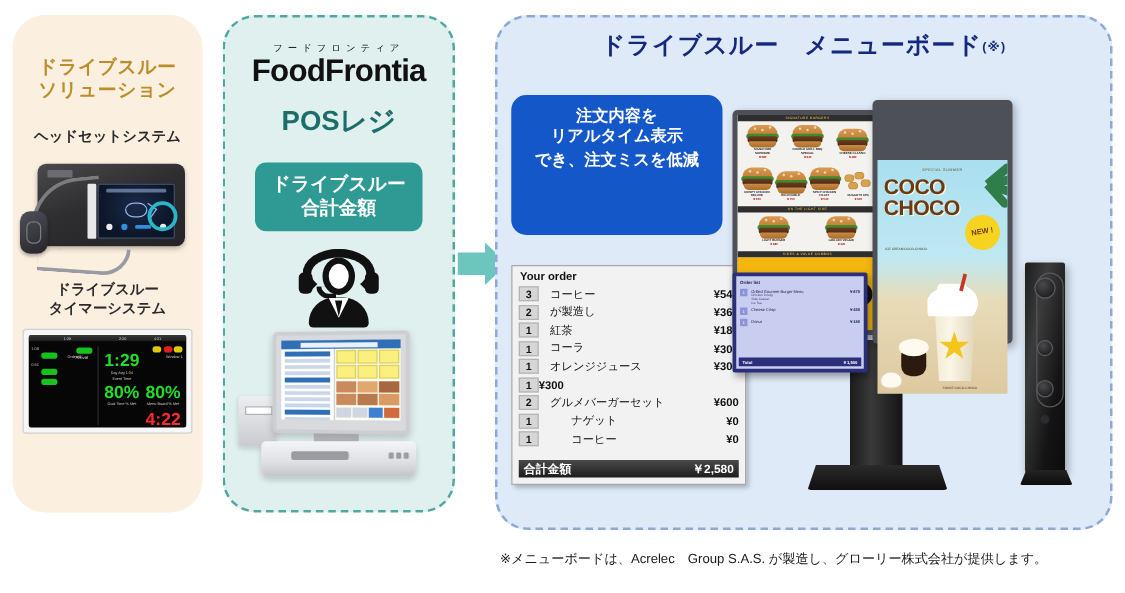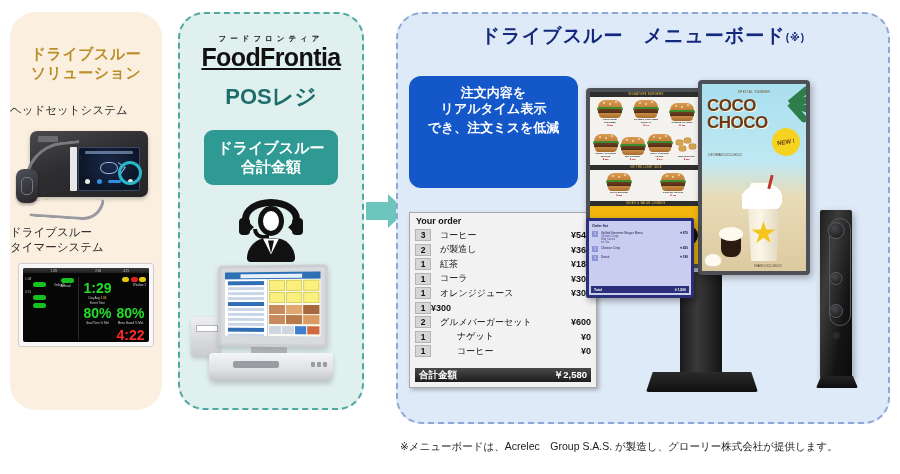--- a/index.html
+++ b/index.html
@@ -15,21 +15,21 @@
   #panel-solution {
     position: absolute; left: 10px; top: 12px; width: 152px; height: 398px;
     background: #fbf0e0; border-radius: 26px;
   }
   .panel-title {
     text-align: center; color: #b8860b; font-weight: bold;
     letter-spacing: .5px; line-height: 1.25;
   }
   #solution-title { font-size: 15px; padding-top: 33px; color: #bc8d2b; }
   .sub-title {
-    text-align: left; font-size: 11.5px; color: #2b2b2b; line-height: 1.3;
+    text-align: center; font-size: 11.5px; color: #2b2b2b; line-height: 1.3; font-weight: bold;
   }
   #headset-label { margin-top: 20px; }
   #timer-label { margin-top: 12px; }
 
   
   #headset-art { position: relative; width: 140px; height: 88px; margin: 8px auto 0; }
   .hs-body {
     position: absolute; left: 14px; top: 6px; width: 118px; height: 66px;
     background: linear-gradient(160deg,#4a4a4c 0%,#2e2e30 45%,#242426 100%);
     border-radius: 7px; box-shadow: 0 2px 4px rgba(0,0,0,.25);
@@ -105,23 +105,23 @@
   .tm-chips i.r{ background:#e02020; }
   .tm-win { position:absolute; top:15px; right:3px; font-size:3px; color:#cfcfcf; }
   .tm-order { position:absolute; top:15px; left:31px; font-size:3px; color:#cfcfcf; }
 
   
   #panel-pos {
     position: absolute; left: 178px; top: 12px; width: 186px; height: 398px;
     background: #e0f0ee; border: 2px dashed #4fa8a0; border-radius: 26px;
   }
   #ff-ruby { text-align:center; font-size:7.5px; color:#111; letter-spacing:4px;
-     margin-top:20px; font-weight:bold; }
+     margin-top:20px; font-weight:normal; }
   #ff-logo { text-align:center; font-size:25px; font-weight:bold; color:#111;
-     letter-spacing:-0.6px; line-height:1; margin-top:1px;text-decoration:underline; }
+     letter-spacing:-0.6px; line-height:1; margin-top:1px; }
   #pos-reji { text-align:center; font-size:22px; color:#1d6e6a; font-weight:bold;
      margin-top:12px; letter-spacing:0; }
   #dt-button {
     width: 134px; margin: 18px auto 0; background:#2e9a93; border-radius:9px;
     color:#fff; text-align:center; font-weight:bold; font-size:15px;
     line-height:1.28; padding:8px 0 9px;
   }
   
   #operator { position:relative; width:64px; height:62px; margin:14px auto 0; }
   .op-headset { position:absolute; left:3px; top:0; width:58px; height:40px;
@@ -256,21 +256,21 @@
   .bd-promo .pz .disc b { position:absolute; left:0; right:0; top:6px; text-align:center;
      color:#fff; font-size:3px; }
   .bd-promo .pz .ph { position:absolute; left:0; top:2px; width:16px; height:15px;
      border-radius:50%; background:linear-gradient(#e8b583,#c57f42); }
   .bd-promo .pz.p1 .ph { background:linear-gradient(#f3c5cf,#de8ea3); }
   .bd-promo .pz.p3 .ph { background:linear-gradient(#e8c271,#c99331); }
 
   
   #bd-right { left:112px; top:4px; width:112px; height:195px; padding:4px; }
   .bd-right-scr { width:100%; height:100%; position:relative; overflow:hidden;
-     background:linear-gradient(#a9dff0 0%, #bfe8f2 42%, #e8dcb8 60%, #ddc9a0 100%); }
+     background:linear-gradient(#a9dff0 0%, #bfe8f2 42%, #e8dcb8 60%, #ddc9a0 100%);margin-top:44px; }
   .cc-palm { position:absolute; width:46px; height:30px; }
   .cc-palm i { position:absolute; left:22px; top:14px; width:24px; height:7px;
      background:#2e7d4a; border-radius:0 12px 12px 0; transform-origin:left center; }
   .cc-head { position:absolute; top:6px; left:0; right:0; text-align:center;
      font-size:3px; color:#6b4a1c; letter-spacing:.4px; }
   .cc-t1, .cc-t2 { position:absolute; left:5px; font-weight:bold; color:#6b3a12;
      font-size:17px; letter-spacing:-.5px; line-height:1;
      text-shadow: 1px 1px 0 #fff6e0; }
   .cc-t1 { top:13px; } .cc-t2 { top:30px; }
   .cc-new { position:absolute; right:6px; top:44px; width:28px; height:28px;

